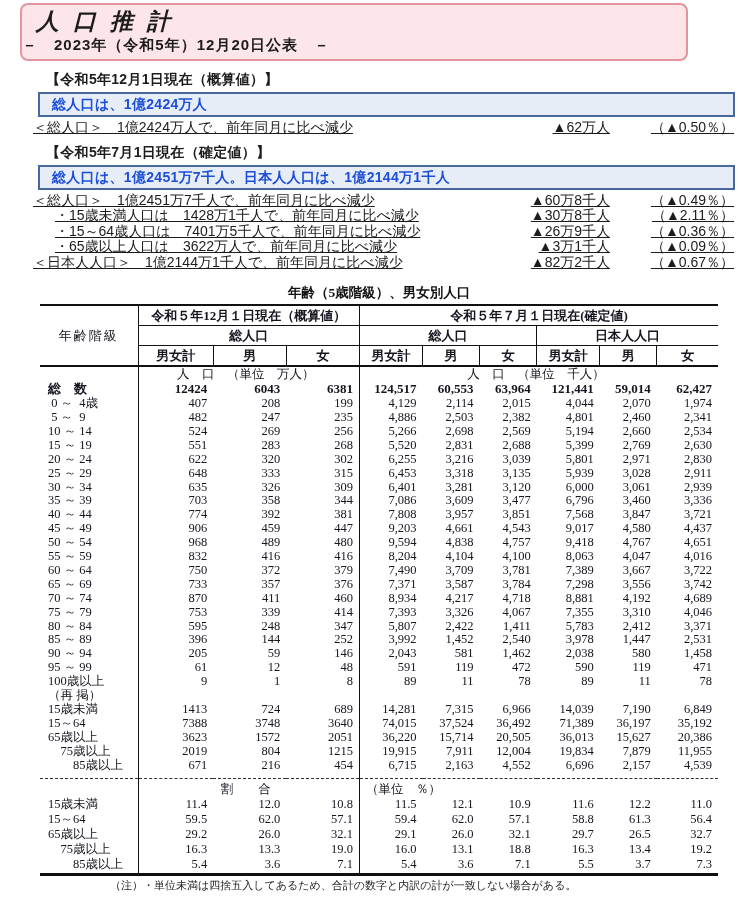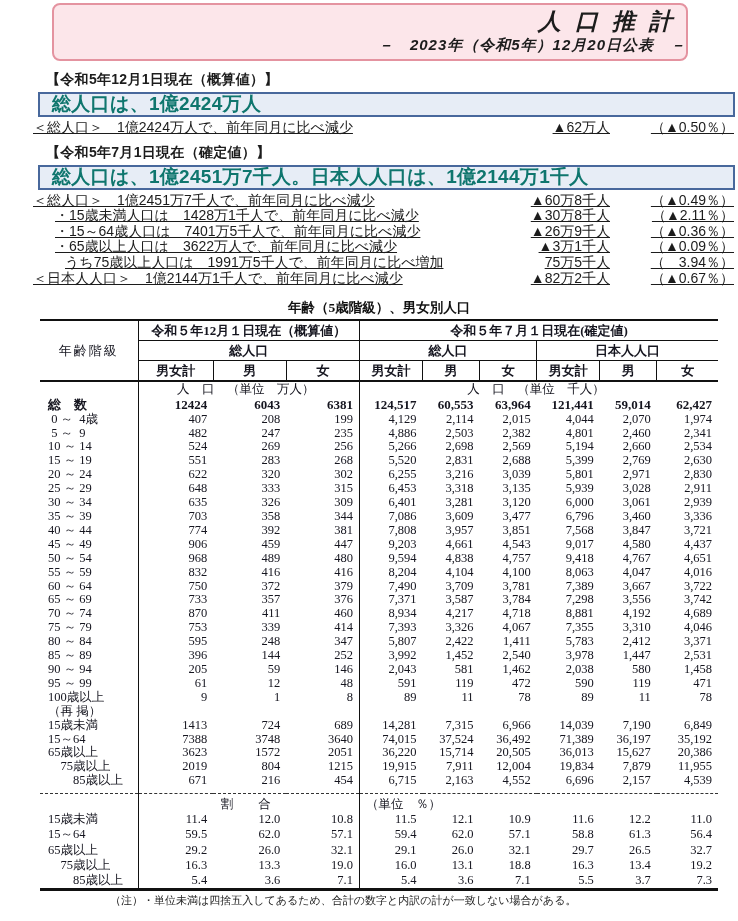--- a/index.html
+++ b/index.html
@@ -8,32 +8,32 @@
     --ink:#1c1c1c; --table-ink:#15151f;
   }
   *{box-sizing:border-box;}
   html,body{margin:0;padding:0;}
   body{
     width:738px;height:921px;overflow:hidden;background:#ffffff;
     font-family:"Liberation Sans",sans-serif;color:var(--ink);
   }
   .kaisetsu{margin:7px 0 0 83px;font-size:13.5px;font-weight:bold;letter-spacing:.5px;}
   .title-box{
-    margin:3px 50px 0 52px;background:var(--pink-bg);
+    margin:3px 50px 0 20px;background:var(--pink-bg);
     border:2.5px solid var(--pink-border);border-radius:8px;
-    text-align:right;padding:3px 0 5px;
+    text-align:left;padding:3px 0 5px;
   }
   .title{font-size:23px;font-weight:bold;font-style:italic;letter-spacing:14px;padding-left:14px;line-height:27px;}
-  .subtitle{font-size:15px;font-weight:bold;font-style:italic;letter-spacing:1px;line-height:19px;}
+  .subtitle{font-size:15px;font-weight:bold;letter-spacing:1px;line-height:19px;}
   .sec-h{margin:10px 0 0 46px;font-size:14px;font-weight:bold;letter-spacing:.3px;}
   .hl-box{
     margin:3px 3px 0 38px;background:var(--blue-bg);
     border:2px solid var(--blue-border);
-    padding:1px 10px 2px 12px;font-size:19px;font-weight:600;
-    color:#0f766e;letter-spacing:.3px;line-height:18px;
+    padding:1px 10px 2px 12px;font-size:14px;font-weight:600;
+    color:#1d4ed8;letter-spacing:.3px;line-height:18px;
   }
   .lines{margin:3px 4px 0 33px;}
   .line{display:flex;font-size:14px;line-height:15.6px;white-space:pre;text-decoration:underline;}
   .line .txt{flex:1;}
   .line.ind1 .txt{padding-left:22px;}
   .line.ind2 .txt{padding-left:32px;}
   .line .amt{width:120px;text-align:right;}
   .line .pct{width:124px;text-align:right;}
   .sec2-gap{margin-top:8px;}
   .tbl-title{
@@ -90,21 +90,20 @@
       <div class="line"><span class="txt">＜総人口＞　1億2424万人で、前年同月に比べ減少</span><span class="amt">▲62万人</span><span class="pct">（▲0.50％）</span></div>
     </div>
 
   <div class="sec-h sec2-gap">【令和5年7月1日現在（確定値）】</div>
   <div class="hl-box">総人口は、1億2451万7千人。日本人人口は、1億2144万1千人</div>
   <div class="lines">
       <div class="line"><span class="txt">＜総人口＞　1億2451万7千人で、前年同月に比べ減少</span><span class="amt">▲60万8千人</span><span class="pct">（▲0.49％）</span></div>
       <div class="line ind1"><span class="txt">・15歳未満人口は　1428万1千人で、前年同月に比べ減少</span><span class="amt">▲30万8千人</span><span class="pct">（▲2.11％）</span></div>
       <div class="line ind1"><span class="txt">・15～64歳人口は　7401万5千人で、前年同月に比べ減少</span><span class="amt">▲26万9千人</span><span class="pct">（▲0.36％）</span></div>
       <div class="line ind1"><span class="txt">・65歳以上人口は　3622万人で、前年同月に比べ減少</span><span class="amt">▲3万1千人</span><span class="pct">（▲0.09％）</span></div>
-      <div class="line ind2"><span class="txt">うち75歳以上人口は　1991万5千人で、前年同月に比べ増加</span><span class="amt">75万5千人</span><span class="pct">（　3.94％）</span></div>
       <div class="line"><span class="txt">＜日本人人口＞　1億2144万1千人で、前年同月に比べ減少</span><span class="amt">▲82万2千人</span><span class="pct">（▲0.67％）</span></div>
     </div>
 
   <div class="tbl-title">年齢（5歳階級）、男女別人口</div>
 
   <table class="poptable">
     <colgroup>
       <col style="width:98px">
       <col style="width:75px">
         <col style="width:73px">

